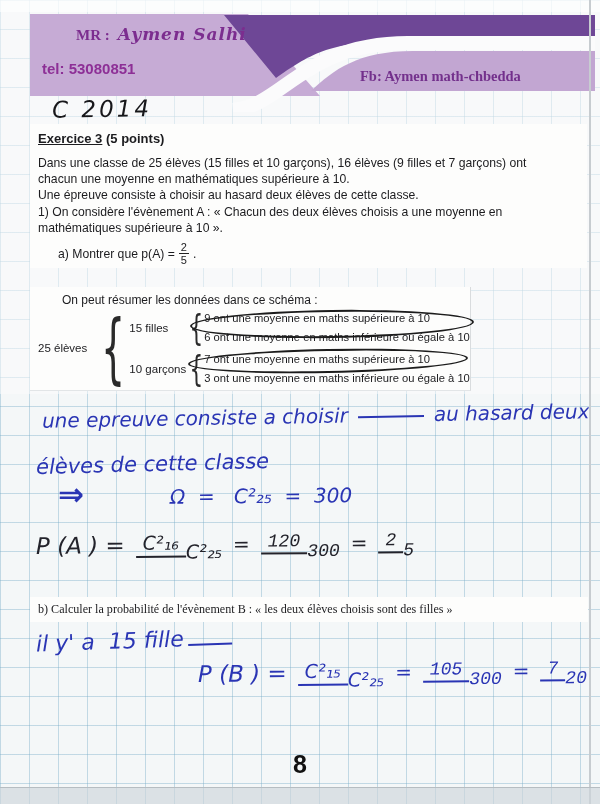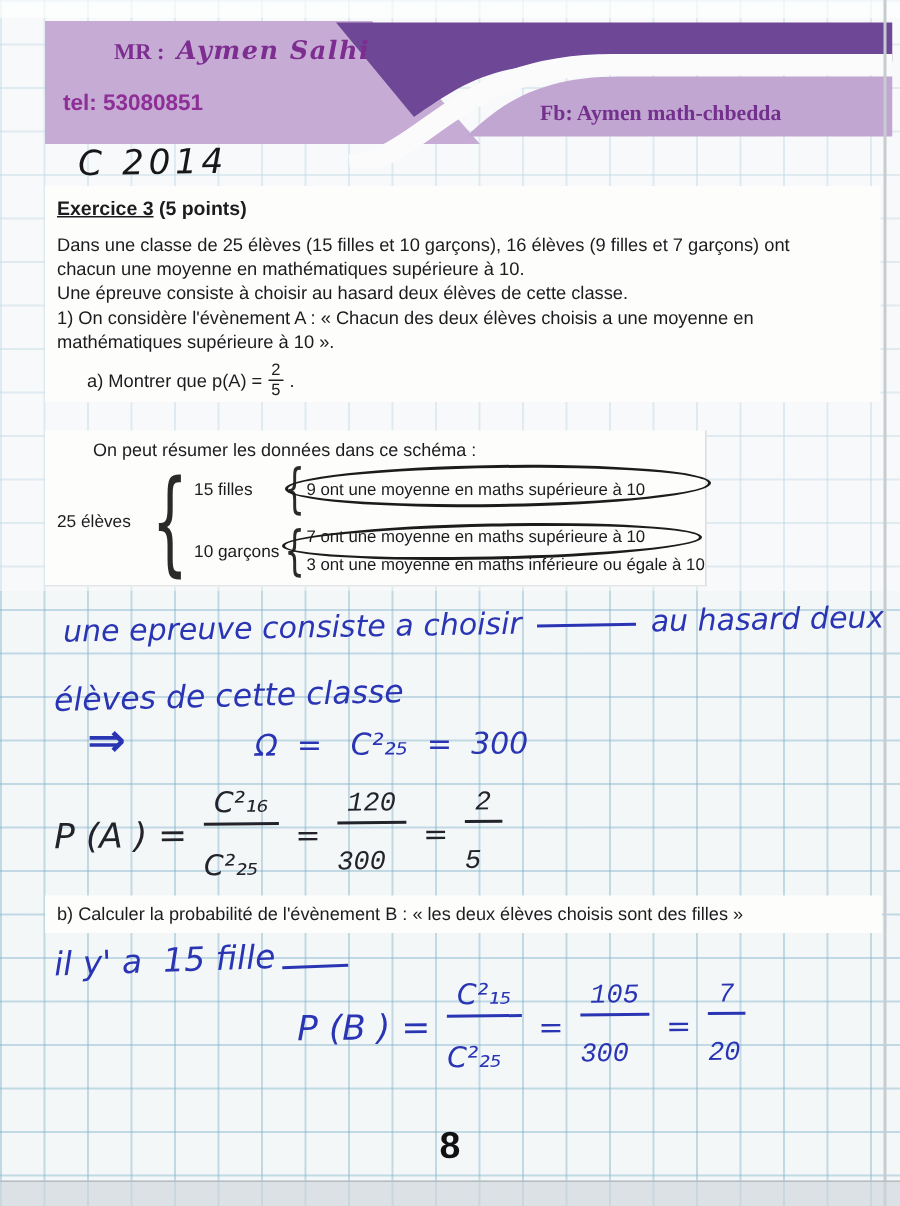--- a/index.html
+++ b/index.html
@@ -45,38 +45,38 @@
   .brace-main{font-size:76px;line-height:76px;transform:scaleX(.5);margin:0 -8px 0 -6px;}
   .brace-group{font-size:36px;line-height:36px;transform:scaleX(.6);margin:0 -4px;}
   .groups{display:flex;flex-direction:column;gap:4px;}
   .group{display:flex;align-items:center;}
   .group-label{font-size:11.5px;width:60px;flex:none;}
   .group-lines{font-size:11.2px;line-height:18.5px;white-space:nowrap;}
   .circle{position:absolute;border:2.2px solid #1c1c1c;border-radius:50%;}
   .circle-1{left:160px;top:23px;width:280px;height:24px;transform:rotate(-.8deg);}
   .circle-2{left:158px;top:62px;width:276px;height:20px;transform:rotate(-1.2deg);}
 
-  .sheet-b{left:30px;top:597px;width:558px;height:25px;padding:5px 0 0 8px;}
+  .sheet-b{left:30px;top:597px;width:558px;height:25px;padding:5px 0 0 8px;font-family:Liberation Serif, serif;}
   .bline{font-size:12.1px;}
 
   
   .hw{font-family:"DejaVu Sans",sans-serif;font-style:italic;white-space:pre;}
   .blue{color:#2a35b4;}
   .black-ink{color:#23232b;}
   .hw-year{position:absolute;left:52px;top:96px;font-size:23px;color:#17171a;letter-spacing:3px;transform:rotate(-1deg);}
   .hw-l1{position:absolute;left:42px;top:404px;display:flex;align-items:center;gap:10px;font-size:20px;transform:rotate(-1deg);}
   .stroke1{width:66px;border-top:2.4px solid #2a35b4;margin-top:4px;}
   .hw-l2{position:absolute;left:36px;top:452px;font-size:21px;transform:rotate(-1.5deg);}
   .hw-arrow{position:absolute;left:58px;top:476px;font-size:31px;font-weight:bold;font-style:normal;}
   .hw-omega{position:absolute;left:170px;top:484px;font-size:20px;transform:rotate(-.5deg);}
   .hwmath{position:absolute;display:flex;align-items:center;gap:11px;}
   .hw-pa{left:36px;top:524px;transform:rotate(-.6deg);}
   .hw-pb{left:198px;top:652px;transform:rotate(-.6deg);}
   .hlhs{font-size:23px;}
-  .hfrac{display:inline-flex;flex-direction:column;font-size:19px;line-height:23px;}
+  .hfrac{display:inline-flex;flex-direction:row;align-items:center;font-size:19px;line-height:23px;}
   .hfrac .t{border-bottom:2.2px solid currentColor;padding:0 7px 1px;}
   .hfrac .b{padding-top:16px;}
   .hfrac-sm{font-size:18px;line-height:20px;font-family:Liberation Mono, monospace;}
   .heq{font-size:20px;}
   .hw-noteb{position:absolute;left:36px;top:628px;display:flex;align-items:flex-end;gap:4px;font-size:22px;transform:rotate(-2deg);}
   .stroke2{width:44px;border-top:2.4px solid #2a35b4;margin-bottom:5px;}
 
   .page-num{position:absolute;left:0;right:0;top:750px;text-align:center;font-size:25px;font-weight:bold;color:#111;}
 </style>
 </head>
@@ -124,20 +124,21 @@
     <div class="schema-intro">On peut résumer  les données  dans ce schéma :</div>
     <div class="schema-row">
       <div class="total-label">25 élèves</div>
       <div class="brace brace-main">{</div>
       <div class="groups">
         <div class="group">
           <div class="group-label">15 filles</div>
           <div class="brace brace-group">{</div>
           <div class="group-lines">
             <div>9 ont une moyenne en maths supérieure à 10</div>
+            <div>6 ont une moyenne en maths inférieure ou égale à 10</div>
           </div>
         </div>
         <div class="group">
           <div class="group-label">10 garçons</div>
           <div class="brace brace-group">{</div>
           <div class="group-lines">
             <div>7 ont une moyenne en maths supérieure à 10</div>
             <div>3 ont une moyenne en maths inférieure ou égale à 10</div>
           </div>
         </div>

